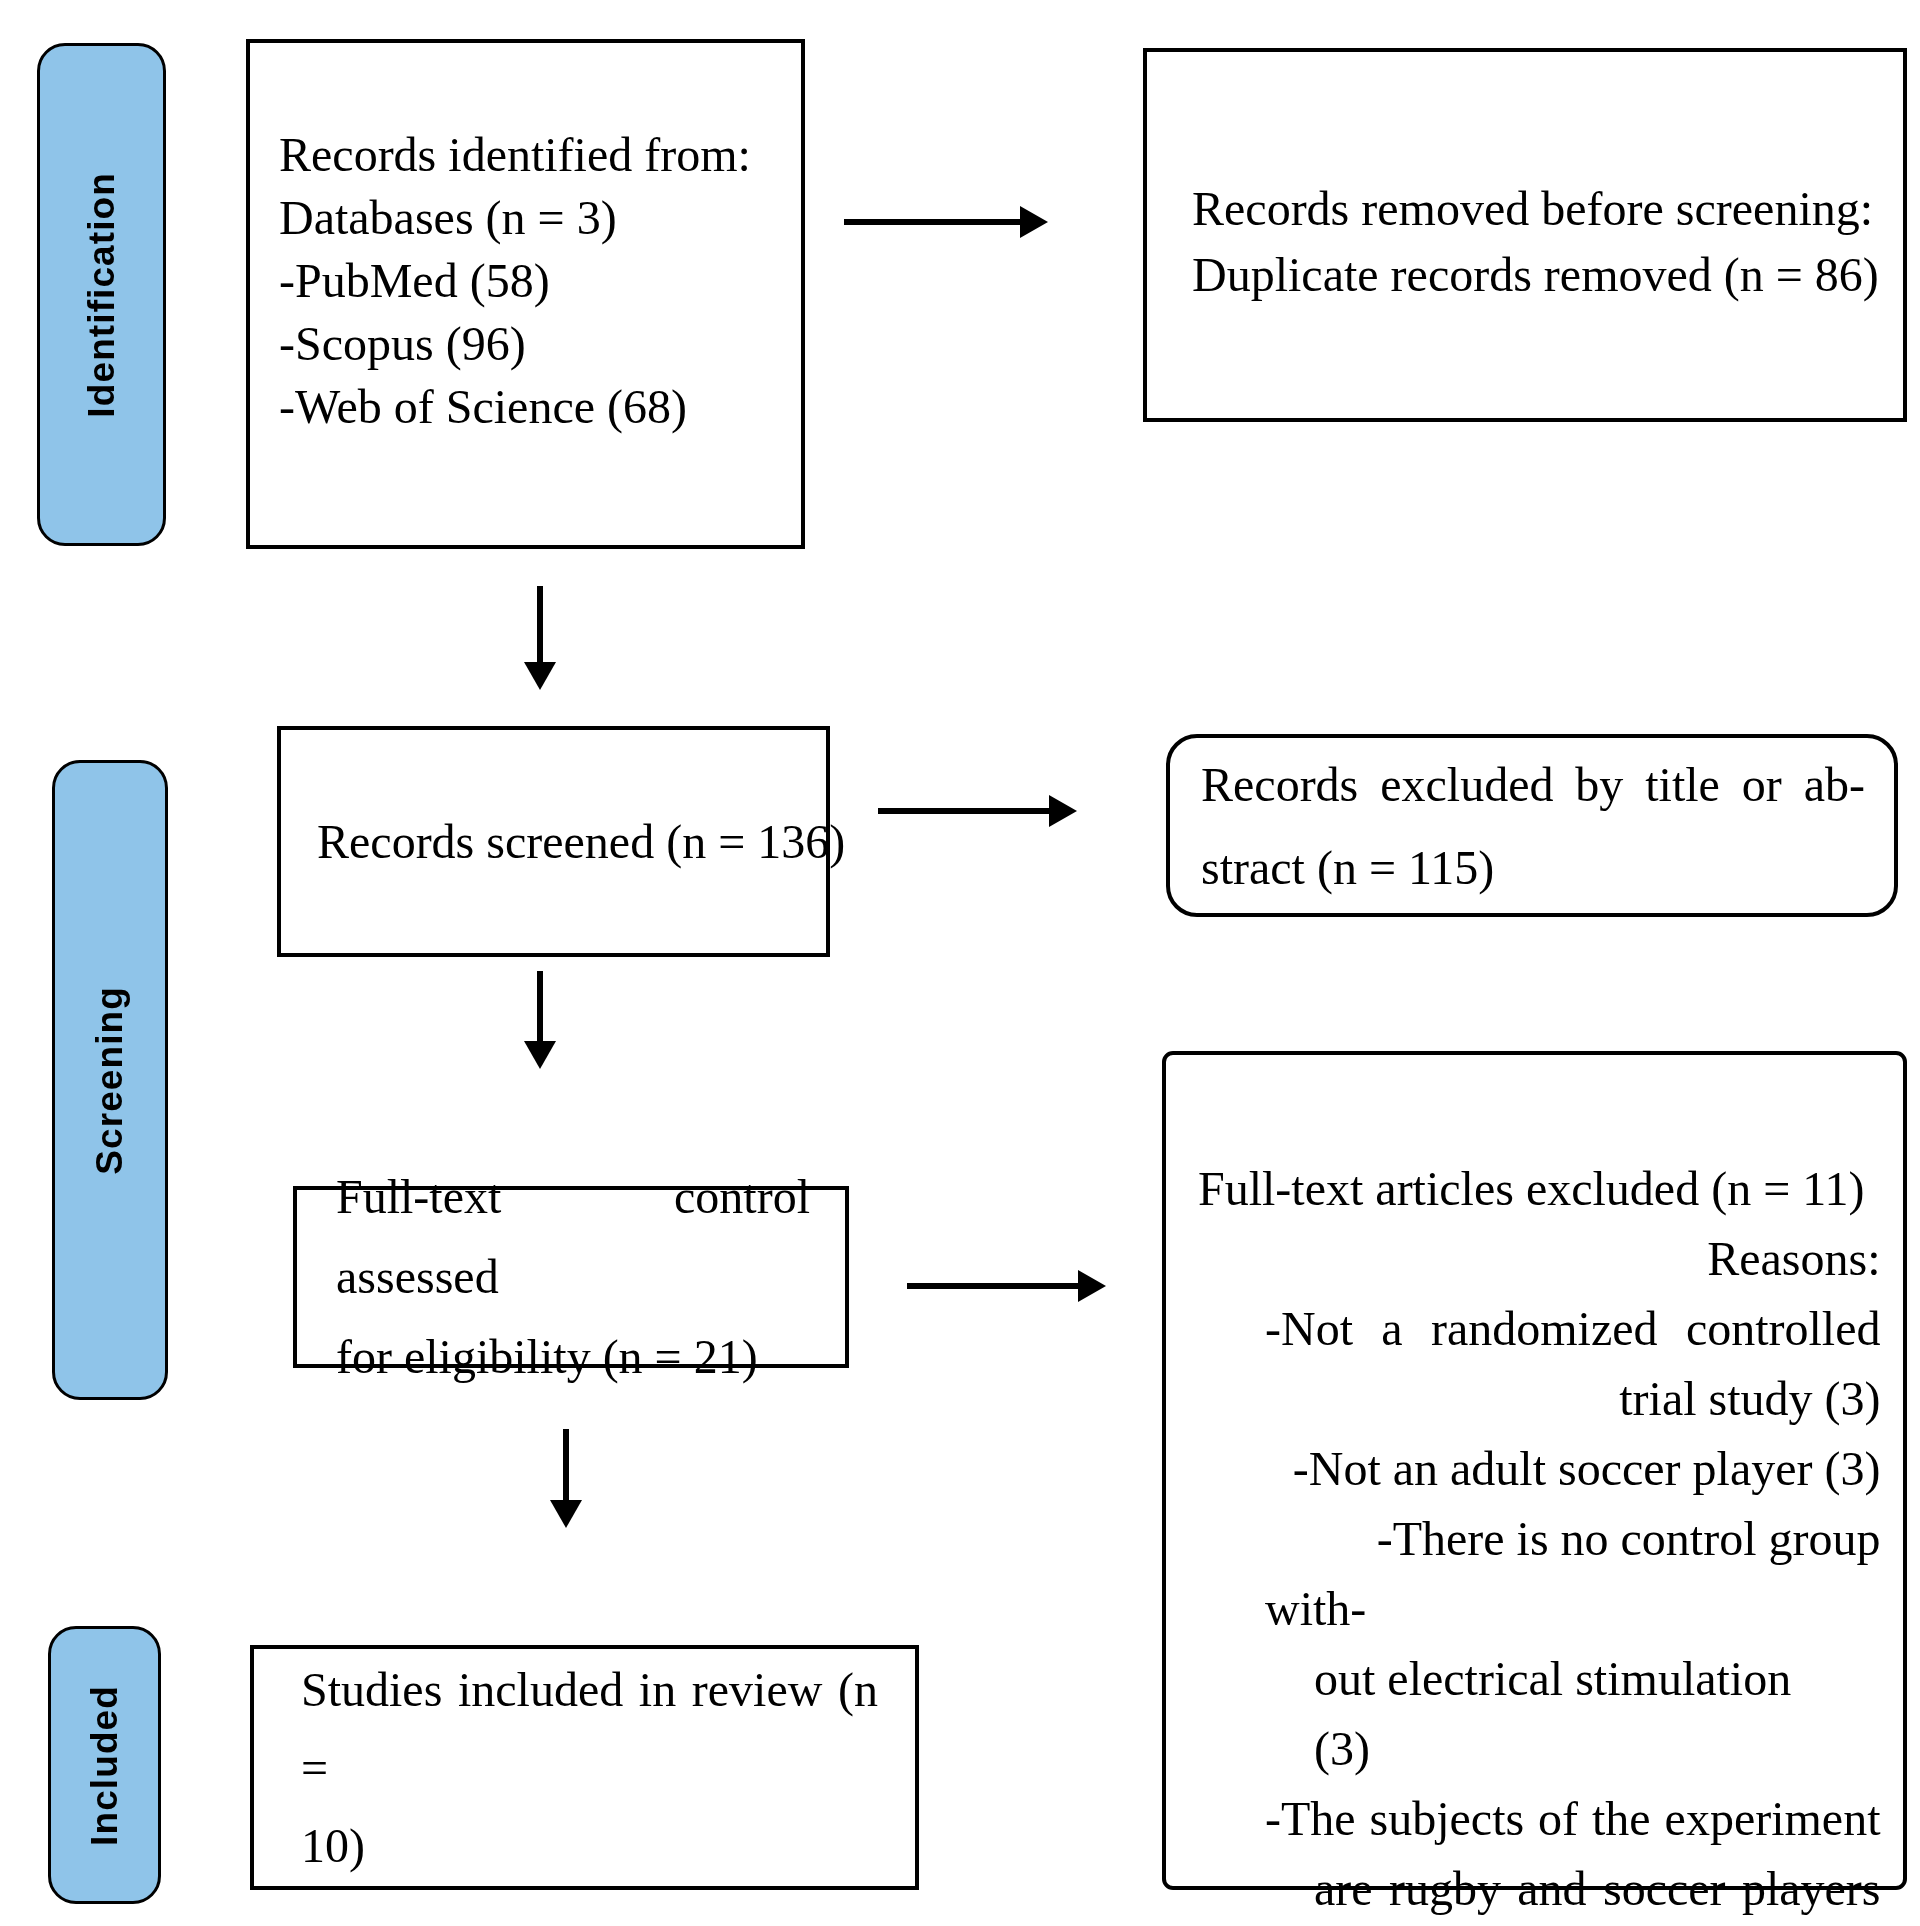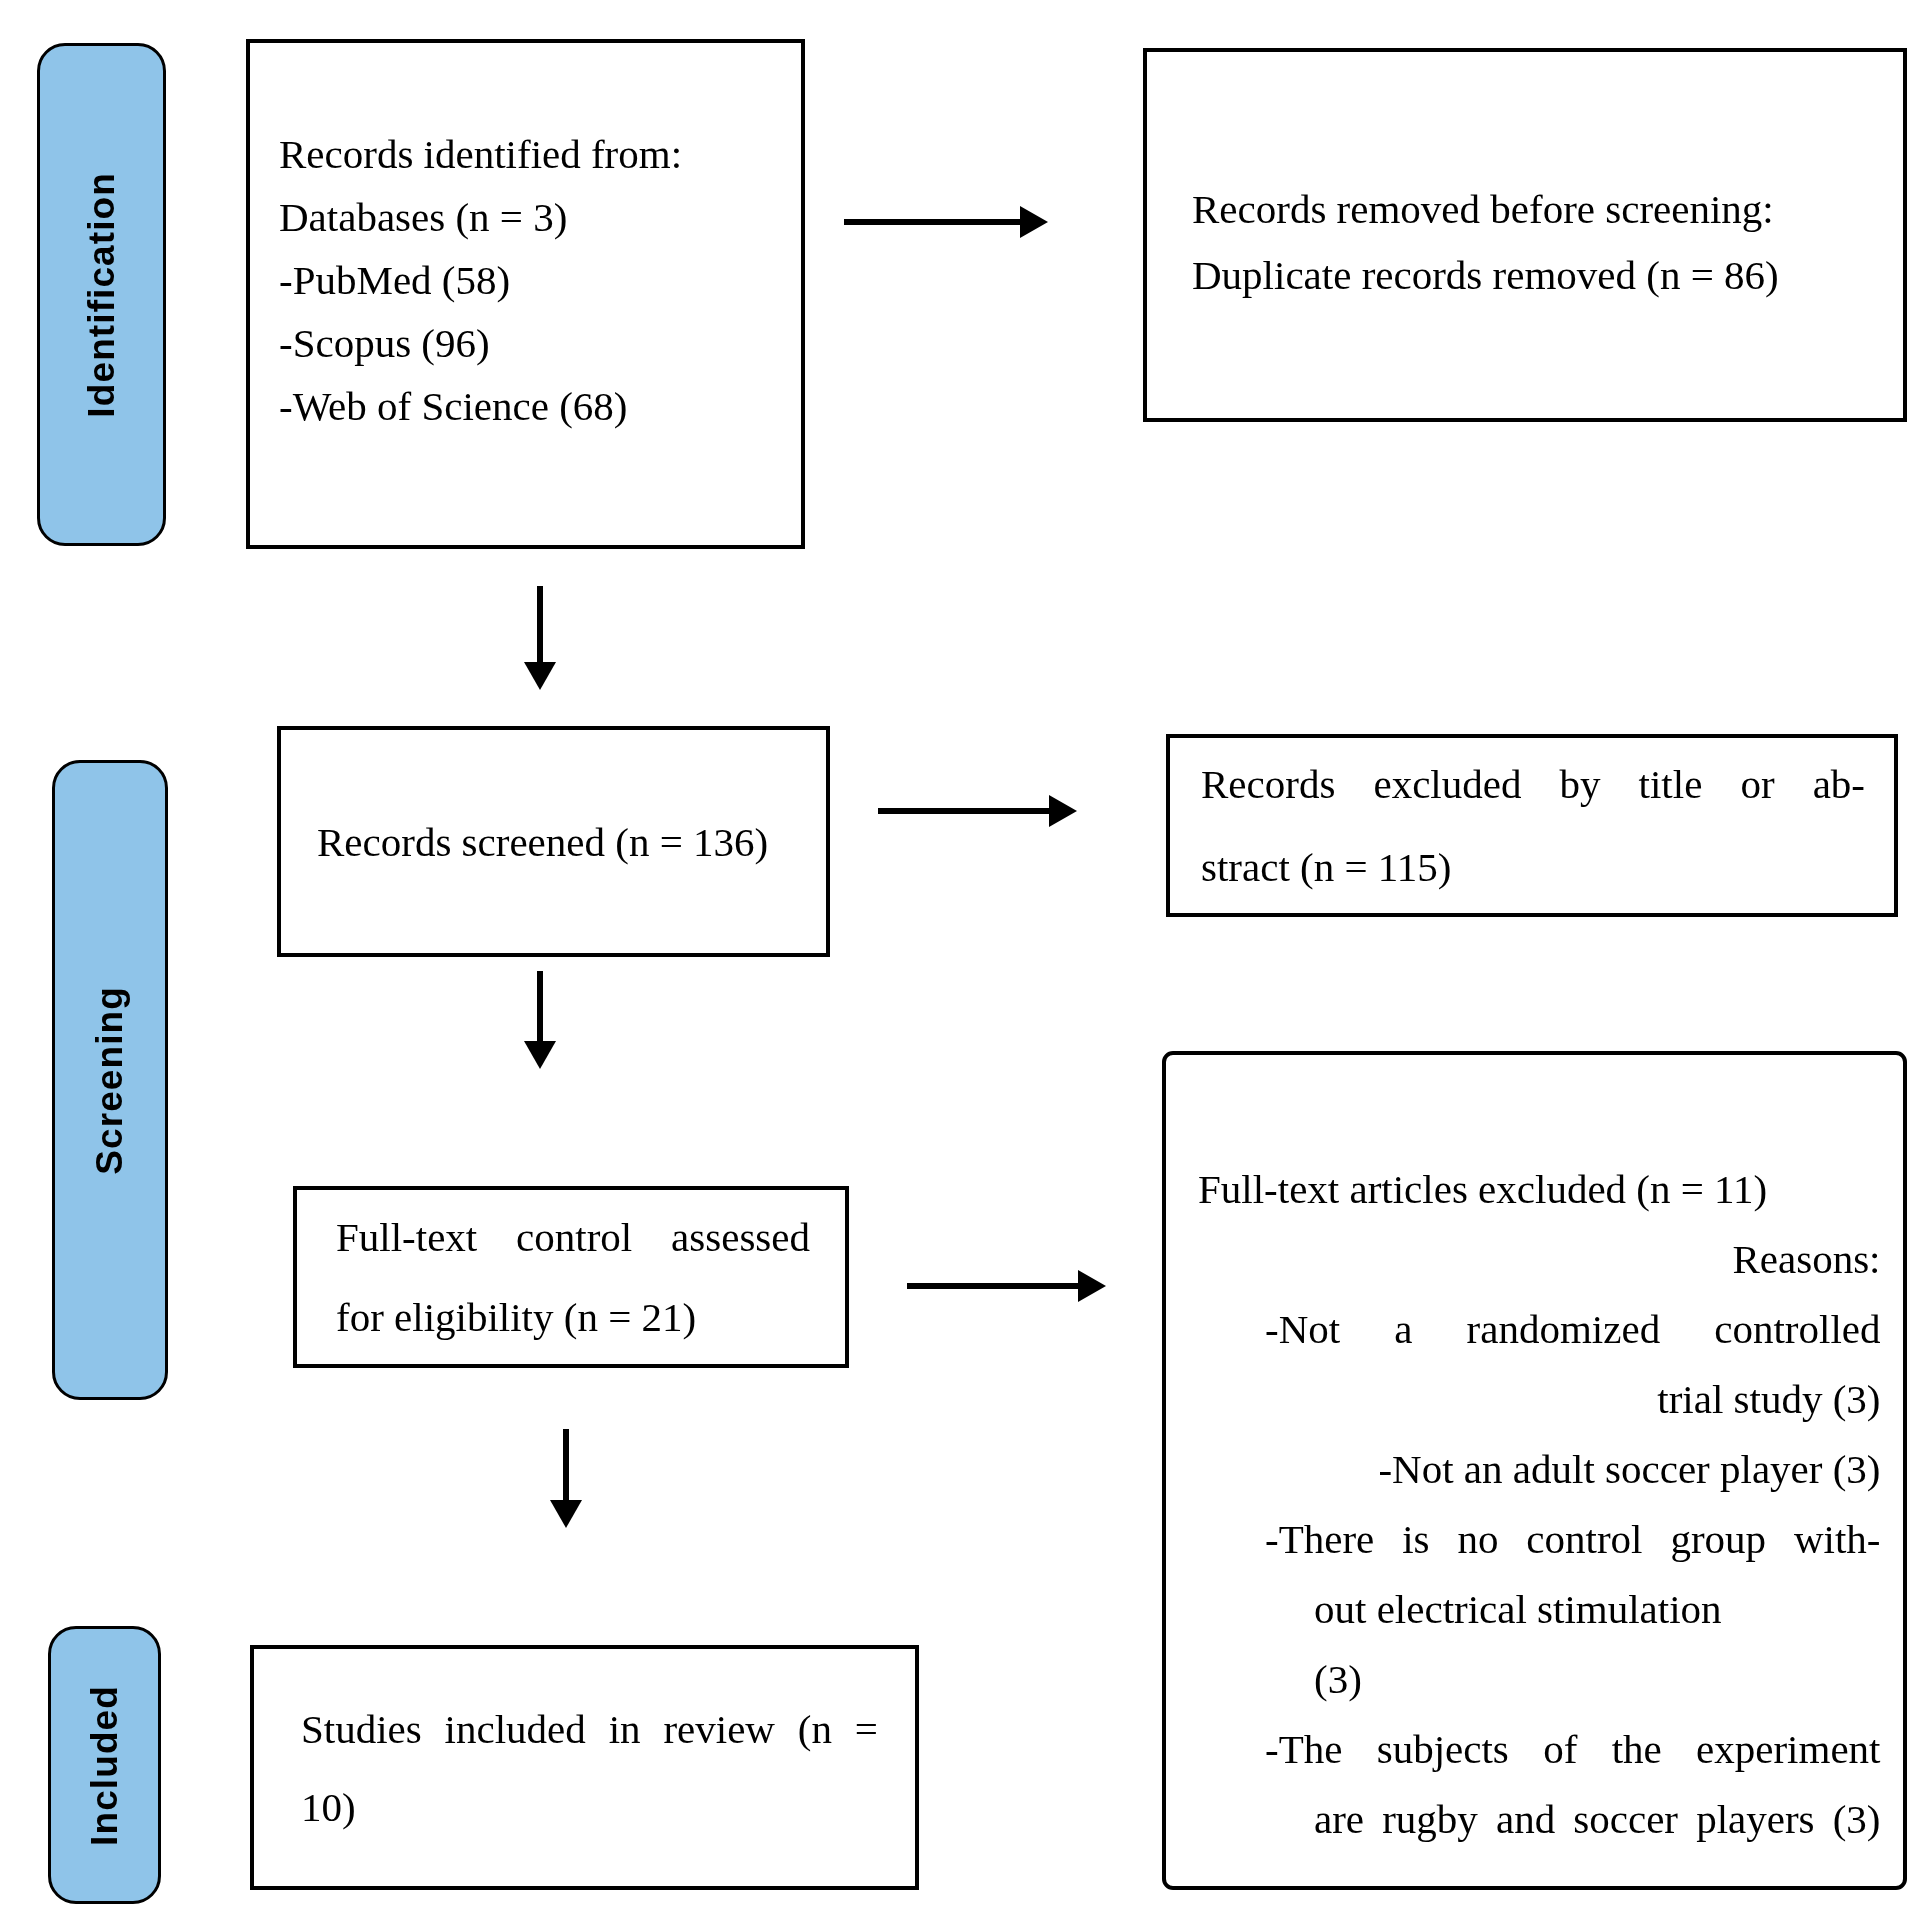--- a/index.html
+++ b/index.html
@@ -36,42 +36,42 @@
     letter-spacing: 1.1px;
     color: #000000;
     white-space: nowrap;
   }
   
   .flow-box {
     position: absolute;
     background: #ffffff;
     border: 4.3px solid #000000;
     box-sizing: border-box;
-    font-size: 41px;
+    font-size: 48px;
     line-height: 80px;
   }
   .flow-box .line { white-space: nowrap; }
   .pre { white-space: pre; }
   .stretch {
     text-align: justify;
     text-align-last: justify;
     white-space: normal;
   }
   .vcenter {
     display: flex;
     flex-direction: column;
     justify-content: center;
   }
   .italic { }
 
   
   .box-identified { padding: 80px 16px 0 29px; line-height: 63px; }
   .box-removed    { padding: 124px 32px 0 45px; line-height: 66px; }
   .box-screened   { padding-left: 36px; line-height: 80px; }
-  .box-excluded   { padding: 0 29px 0 31px; line-height: 83px; }
+  .box-excluded   { padding: 0 29px 0 31px; line-height: 83px; border-radius: 31px; }
   .box-fulltext   { padding: 0 35px 0 39px; line-height: 80px; }
   .box-reasons    { padding: 99px 22.5px 0 32px; line-height: 70px; }
   .box-included   { padding: 0 37px 0 47px; line-height: 78px; }
 
   .ind-1 { margin-left: 67px; text-align: right; }
   .ind-2 { margin-left: 116px; }
 
   
   .arrow-line-h {
     position: absolute;

